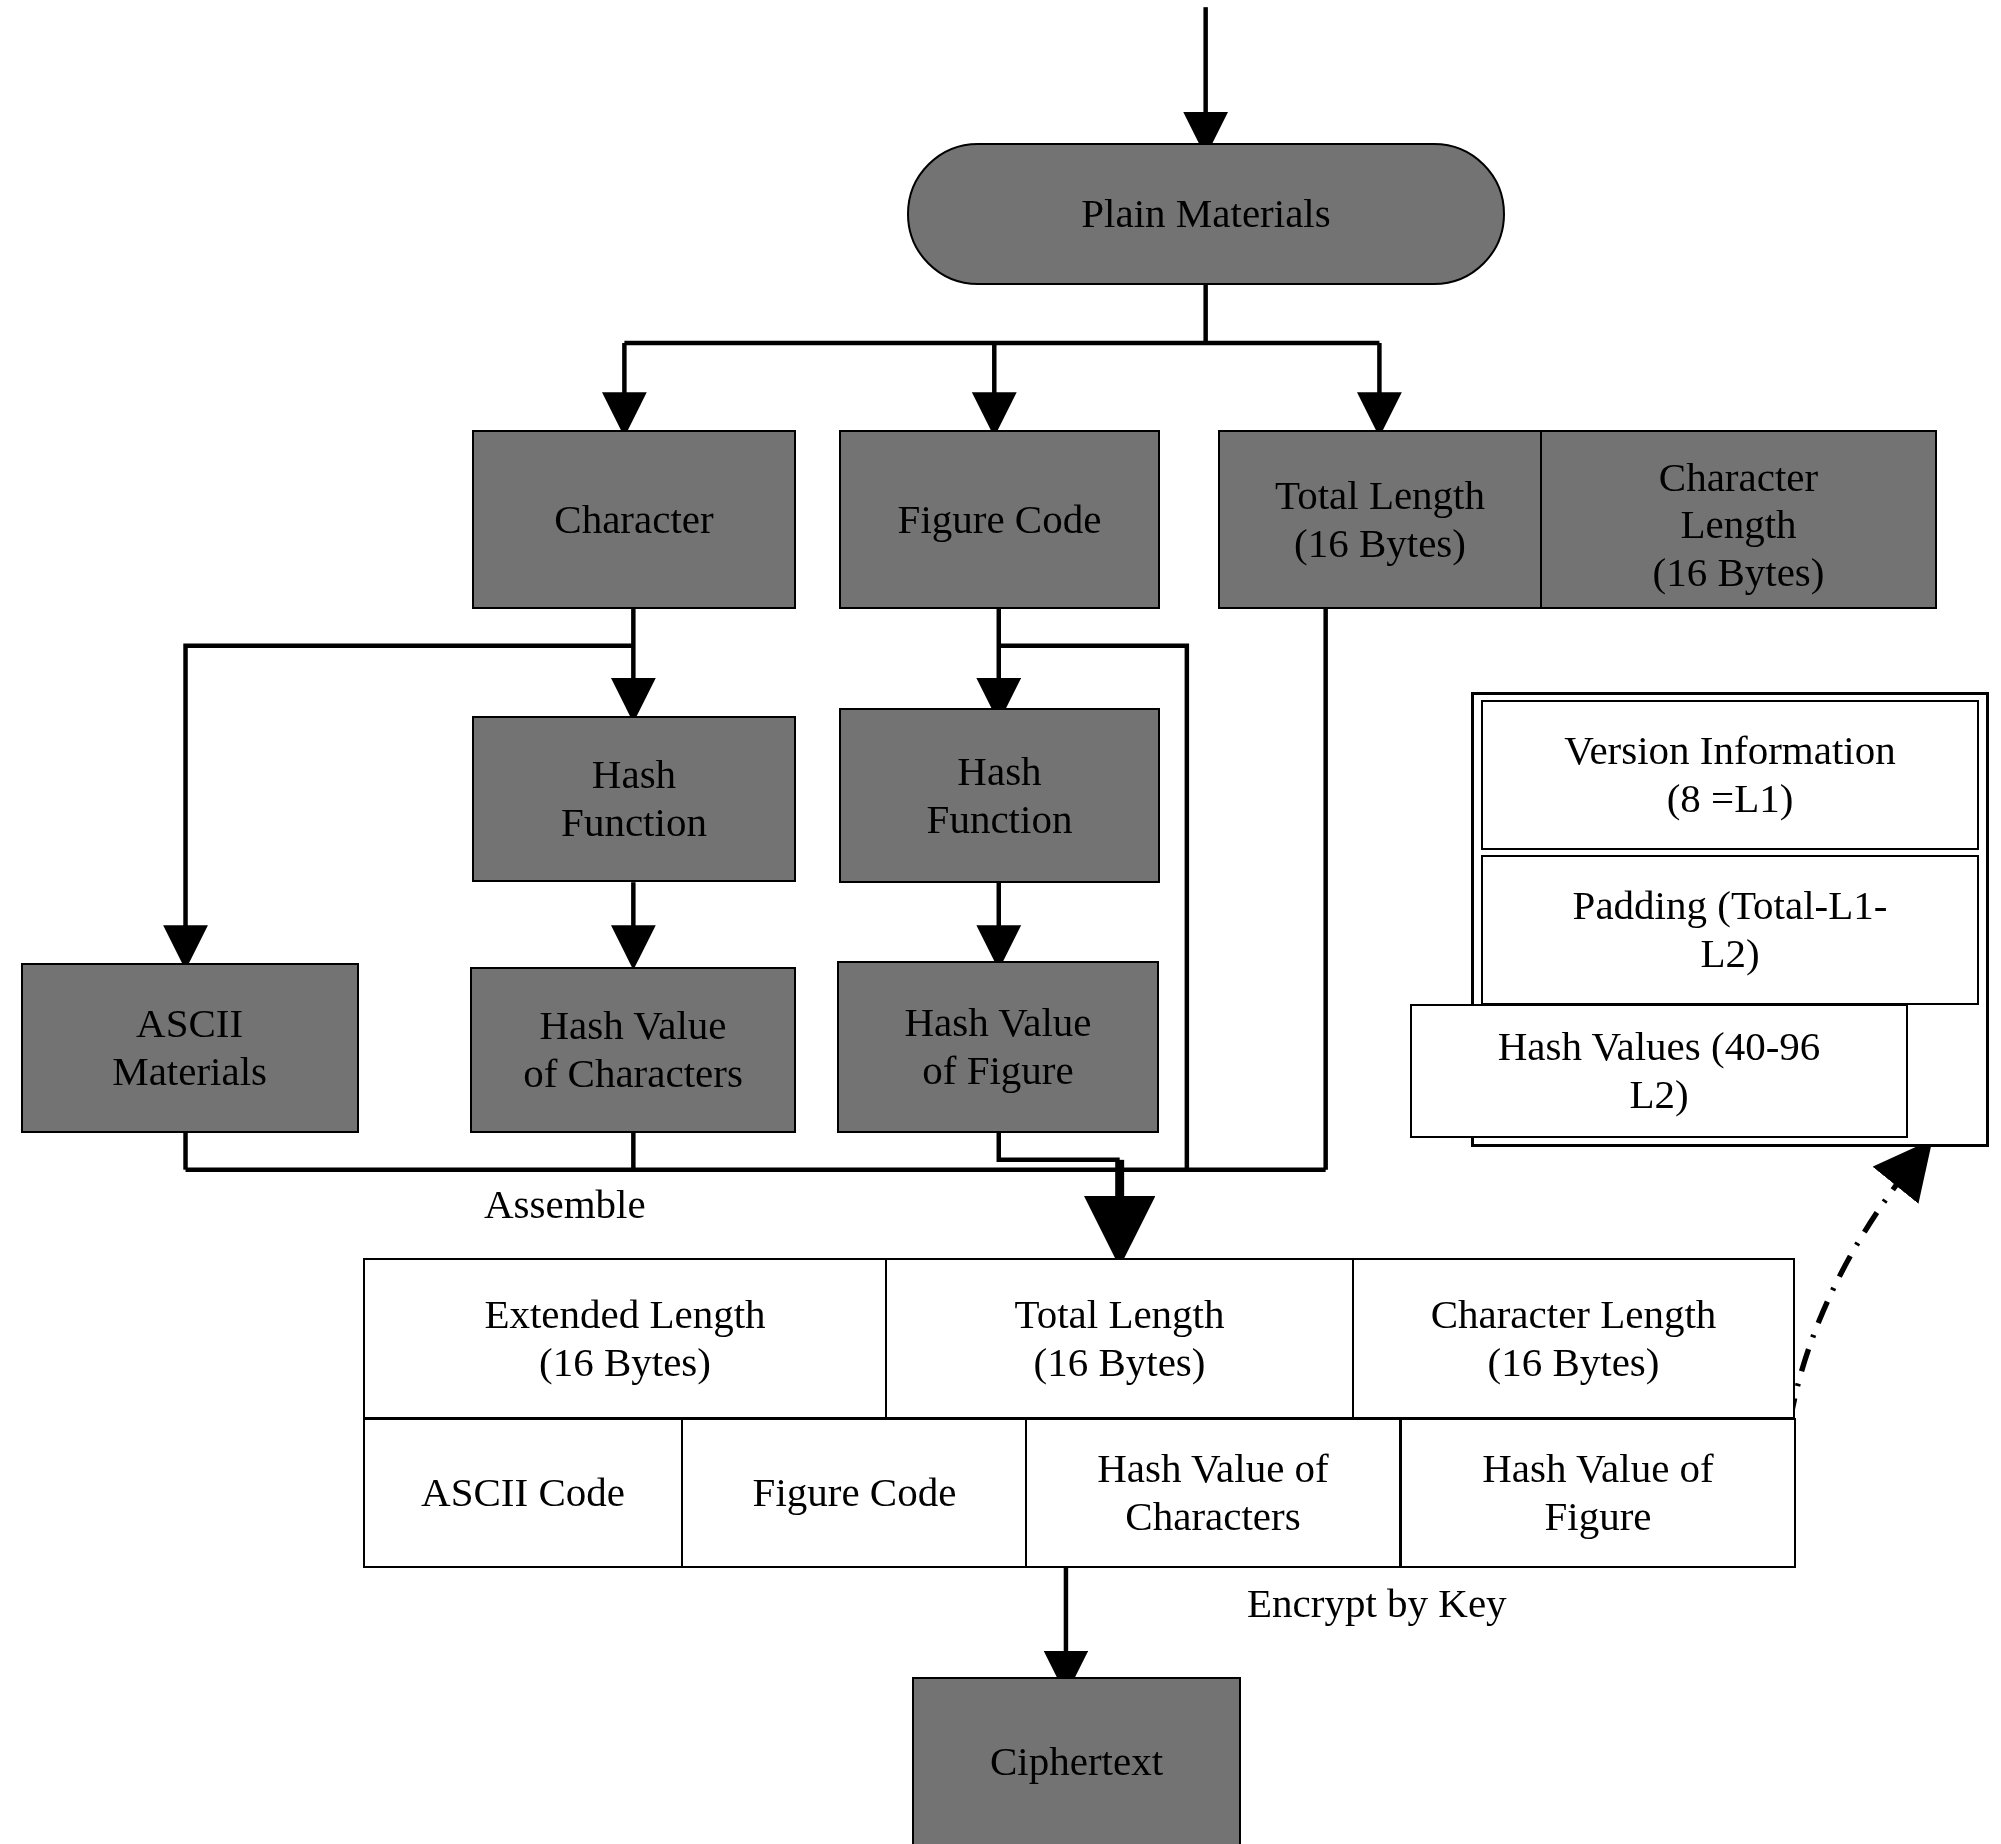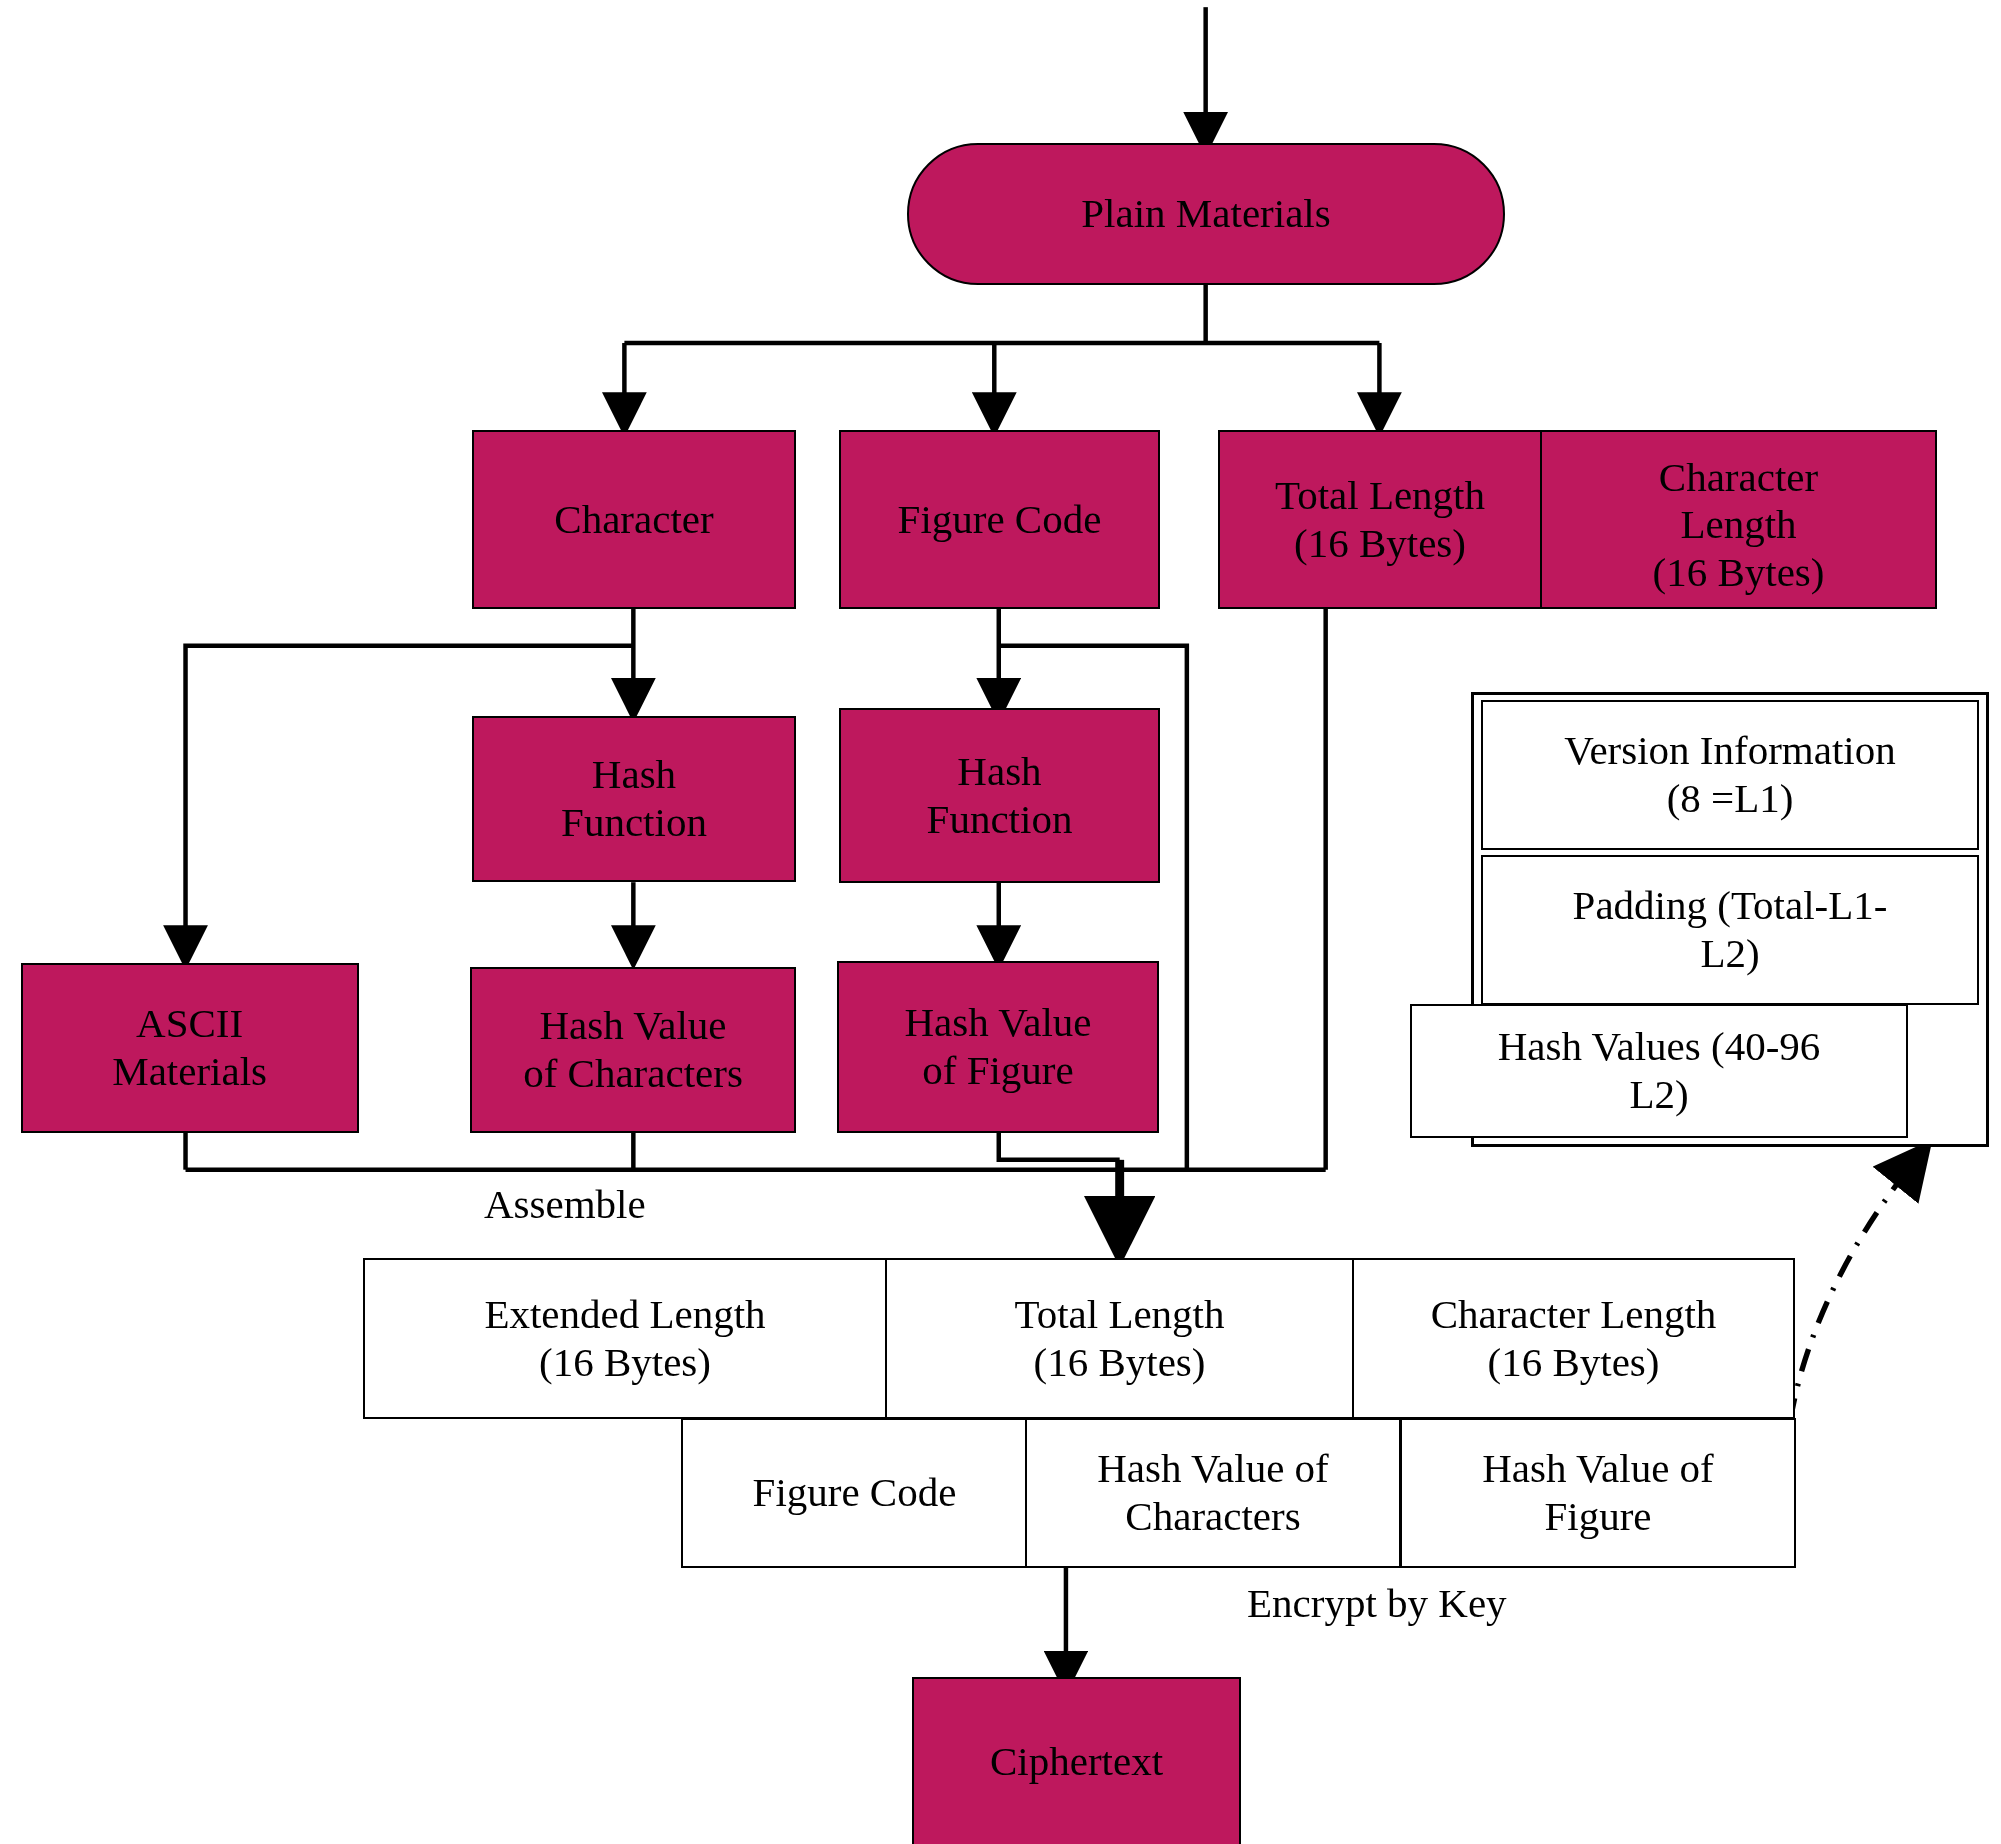--- a/index.html
+++ b/index.html
@@ -8,21 +8,21 @@
     width:2002px;height:1845px;
     background:#ffffff;
     font-family:"Liberation Serif","DejaVu Serif",serif;
     color:#000000;
     overflow:hidden;
   }
   .node{
     position:absolute;
     box-sizing:border-box;
     border:2.7px solid #000;
-    background:#be185d;
+    background:#737373;
     display:flex;align-items:center;justify-content:center;
     text-align:center;
     line-height:1.16;
     font-size:41px;
     white-space:pre-line;
     z-index:3;
   }
   .node.stadium{ border-radius:107px; }
   .cell{
     position:absolute;
@@ -190,20 +190,23 @@
   </div>
   <div class="cell" style="left:885px;top:1258px;width:469px;height:161px;">
     <span>Total Length
 (16 Bytes)</span>
   </div>
   <div class="cell" style="left:1352px;top:1258px;width:443px;height:161px;">
     <span>Character Length
 (16 Bytes)</span>
   </div>
 
+  <div class="cell" style="left:363px;top:1418px;width:320px;height:150px;">
+    <span>ASCII Code</span>
+  </div>
   <div class="cell" style="left:681px;top:1418px;width:347px;height:150px;">
     <span>Figure Code</span>
   </div>
   <div class="cell" style="left:1025px;top:1418px;width:376px;height:150px;">
     <span>Hash Value of
 Characters</span>
   </div>
   <div class="cell" style="left:1400px;top:1418px;width:396px;height:150px;">
     <span>Hash Value of
 Figure</span>

